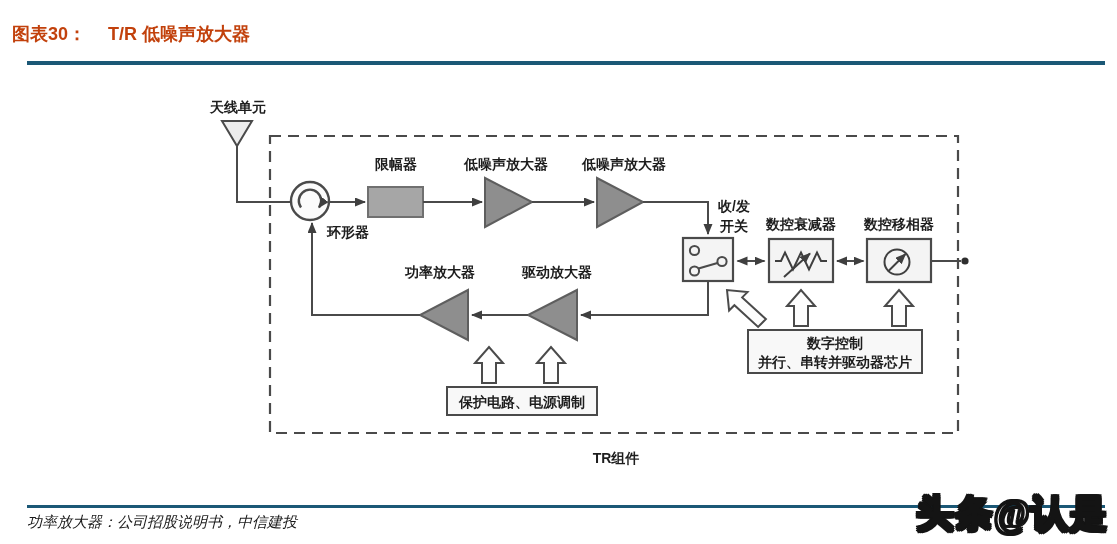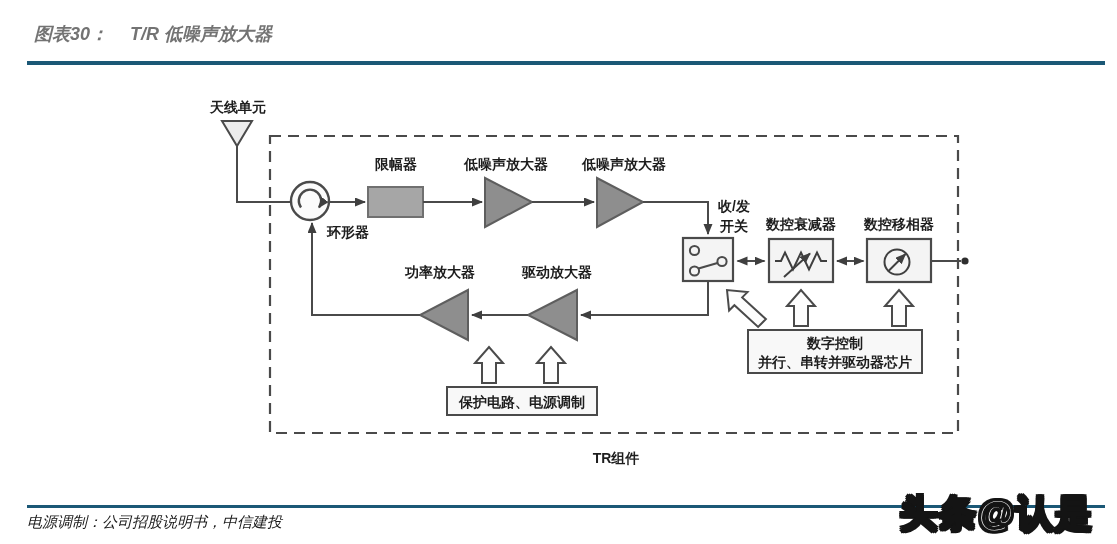--- a/index.html
+++ b/index.html
@@ -4,48 +4,49 @@
 <style>
   html,body{margin:0;padding:0;background:#ffffff;}
   .page{
     position:relative;
     width:1117px;height:544px;
     background:#ffffff;
     overflow:hidden;
     font-family:"Liberation Sans","DejaVu Sans",sans-serif;
   }
   .title-row{
-    position:absolute;left:34px;top:22px;
-    font-size:18px;font-weight:bold;color:#737373;
-    display:flex;align-items:baseline;font-style:italic;
+    position:absolute;left:12px;top:22px;
+    font-size:18px;font-weight:bold;color:#c2410c;
+    display:flex;align-items:baseline;
   }
   .title-row .fig-label{margin-right:22px;}
   .rule{position:absolute;left:27px;width:1078px;background:#1b5876;}
   .rule-top{top:61px;height:4px;}
   .rule-bottom{top:505px;height:3px;}
   .diagram-svg{position:absolute;left:0;top:0;width:1117px;height:544px;}
   .diagram-svg text{
     font-family:"Liberation Sans","DejaVu Sans",sans-serif;
     font-weight:bold;font-size:14px;fill:#1d1d1d;
   }
   .source-line{
     position:absolute;left:27px;top:513px;
     font-family:"Liberation Serif","DejaVu Serif",serif;
     font-style:italic;font-size:15px;color:#1a1a1a;
   }
   .watermark{
-    position:absolute;right:23px;top:489px;z-index:5;
+    position:absolute;right:8px;top:489px;z-index:5;
     font-size:37px;font-weight:800;letter-spacing:2px;
     color:#ffffff;
     -webkit-text-stroke:2.2px #141414;
     text-shadow:
       -2px -2px 0 #141414, 2px -2px 0 #141414,
       -2px  2px 0 #141414, 2px  2px 0 #141414,
       0 -2px 0 #141414, 0 2px 0 #141414,
       -2px 0 0 #141414, 2px 0 0 #141414;
+    font-family: Liberation Serif, serif;
   }
 </style>
 </head>
 <body>
 
 <div class="page">
 
   <div class="title-row">
     <span class="fig-label">图表30：</span>
     <span>T/R 低噪声放大器</span>
@@ -122,16 +123,16 @@
     <path d="M794,326 L794,306 L787,306 L801,290 L815,306 L808,306 L808,326 Z" fill="#fdfdfd" stroke="#4a4a4a" stroke-width="2"></path>
     <path d="M892,326 L892,306 L885,306 L899,290 L913,306 L906,306 L906,326 Z" fill="#fdfdfd" stroke="#4a4a4a" stroke-width="2"></path>
     <rect x="748" y="330" width="174" height="43" fill="#f8f8f8" stroke="#4a4a4a" stroke-width="2"></rect>
     <text x="835" y="348" text-anchor="middle">数字控制</text>
     <text x="835" y="367" text-anchor="middle">并行、串转并驱动器芯片</text>
 
     <text x="616" y="463" text-anchor="middle" font-size="17">TR组件</text>
   </svg>
 
   <div class="rule rule-bottom"></div>
-  <div class="source-line">电源调制：公司招股说明书，中信建投</div>
+  <div class="source-line">功率放大器：公司招股说明书，中信建投</div>
   <div class="watermark">头条@认是</div>
 
 </div>
 
 </body></html>

